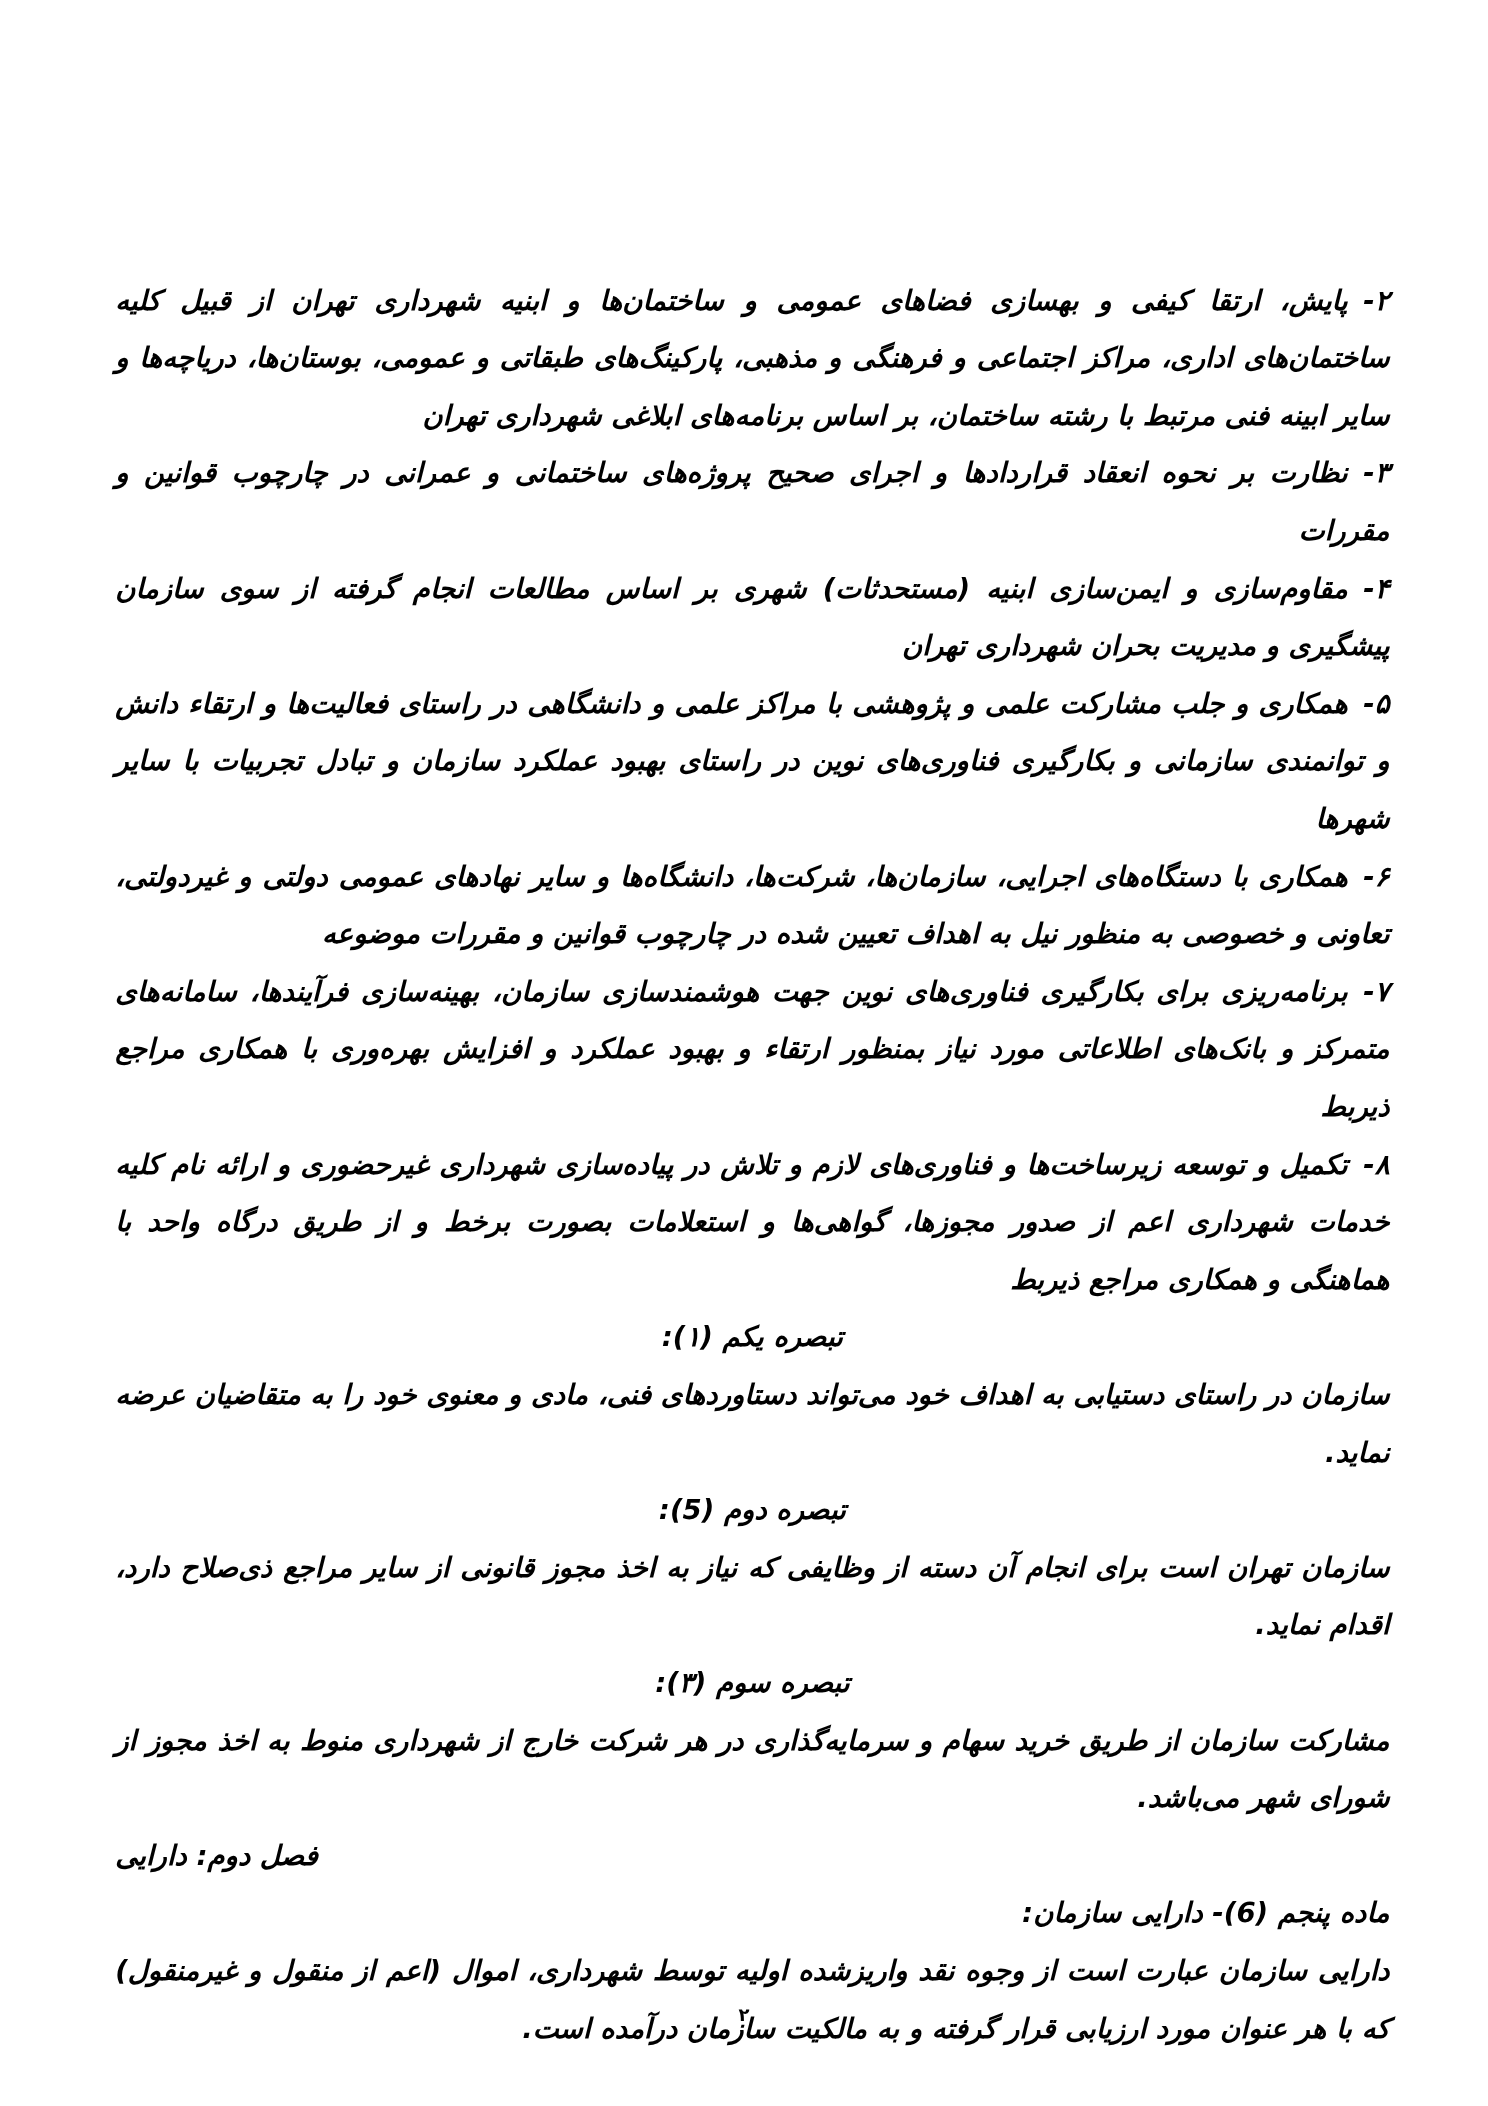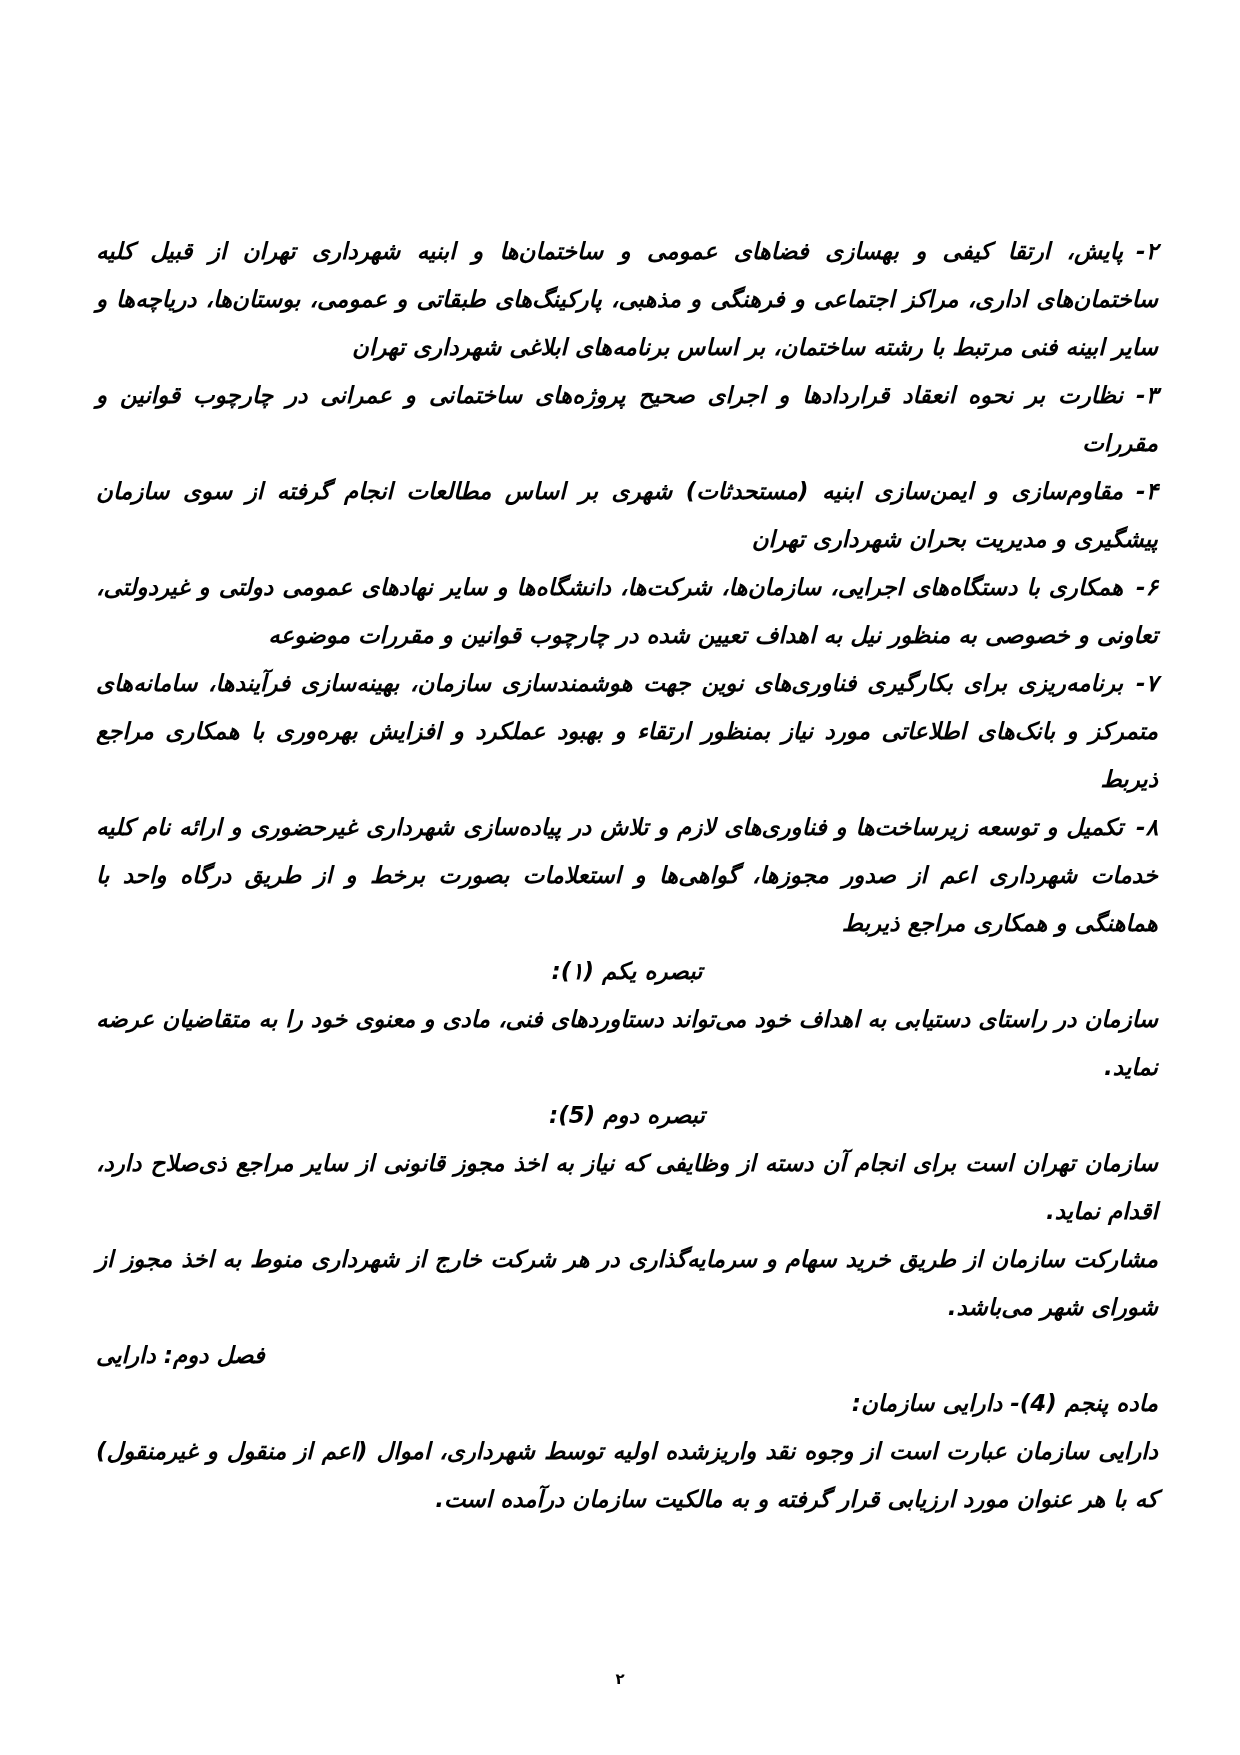--- a/index.html
+++ b/index.html
@@ -55,37 +55,39 @@
 <div class="page">
 
   <main class="content">
 
     <p class="item"><span class="num">۲-</span><span class="txt">پایش، ارتقا کیفی و بهسازی فضاهای عمومی و ساختمان‌ها و ابنیه شهرداری تهران از قبیل کلیه ساختمان‌های اداری، مراکز اجتماعی و فرهنگی و مذهبی، پارکینگ‌های طبقاتی و عمومی، بوستان‌ها، دریاچه‌ها و سایر ابینه فنی مرتبط با رشته ساختمان، بر اساس برنامه‌های ابلاغی شهرداری تهران</span></p>
 
     <p class="item"><span class="num">۳-</span><span class="txt">نظارت بر نحوه انعقاد قراردادها و اجرای صحیح پروژه‌های ساختمانی و عمرانی در چارچوب قوانین و مقررات</span></p>
 
     <p class="item"><span class="num">۴-</span><span class="txt">مقاوم‌سازی و ایمن‌سازی ابنیه (مستحدثات) شهری بر اساس مطالعات انجام گرفته از سوی سازمان پیشگیری و مدیریت بحران شهرداری تهران</span></p>
 
+    <p class="item"><span class="num">۵-</span><span class="txt">همکاری و جلب مشارکت علمی و پژوهشی با مراکز علمی و دانشگاهی در راستای فعالیت‌ها و ارتقاء دانش و توانمندی سازمانی و بکارگیری فناوری‌های نوین در راستای بهبود عملکرد سازمان و تبادل تجربیات با سایر شهرها</span></p>
 
     <p class="item"><span class="num">۶-</span><span class="txt">همکاری با دستگاه‌های اجرایی، سازمان‌ها، شرکت‌ها، دانشگاه‌ها و سایر نهادهای عمومی دولتی و غیردولتی، تعاونی و خصوصی به منظور نیل به اهداف تعیین شده در چارچوب قوانین و مقررات موضوعه</span></p>
 
     <p class="item"><span class="num">۷-</span><span class="txt">برنامه‌ریزی برای بکارگیری فناوری‌های نوین جهت هوشمندسازی سازمان، بهینه‌سازی فرآیندها، سامانه‌های متمرکز و بانک‌های اطلاعاتی مورد نیاز بمنظور ارتقاء و بهبود عملکرد و افزایش بهره‌وری با همکاری مراجع ذیربط</span></p>
 
     <p class="item"><span class="num">۸-</span><span class="txt">تکمیل و توسعه زیرساخت‌ها و فناوری‌های لازم و تلاش در پیاده‌سازی شهرداری غیرحضوری و ارائه نام کلیه خدمات شهرداری اعم از صدور مجوزها، گواهی‌ها و استعلامات بصورت برخط و از طریق درگاه واحد با هماهنگی و همکاری مراجع ذیربط</span></p>
 
     <h3 class="note-head">تبصره یکم (۱):</h3>
     <p class="body">سازمان در راستای دستیابی به اهداف خود می‌تواند دستاوردهای فنی، مادی و معنوی خود را به متقاضیان عرضه نماید.</p>
 
     <h3 class="note-head">تبصره دوم (5):</h3>
     <p class="body">سازمان تهران است برای انجام آن دسته از وظایفی که نیاز به اخذ مجوز قانونی از سایر مراجع ذی‌صلاح دارد، اقدام نماید.</p>
 
+    <h3 class="note-head">تبصره سوم (۳):</h3>
     <p class="body">مشارکت سازمان از طریق خرید سهام و سرمایه‌گذاری در هر شرکت خارج از شهرداری منوط به اخذ مجوز از شورای شهر می‌باشد.</p>
 
     <h2 class="chapter">فصل دوم: دارایی</h2>
 
-    <h3 class="article-head">ماده پنجم (4)- دارایی سازمان:</h3>
+    <h3 class="article-head">ماده پنجم (6)- دارایی سازمان:</h3>
     <p class="body">دارایی سازمان عبارت است از وجوه نقد واریزشده اولیه توسط شهرداری، اموال (اعم از منقول و غیرمنقول) که با هر عنوان مورد ارزیابی قرار گرفته و به مالکیت سازمان درآمده است.</p>
 
   </main>
 
   <footer class="page-number">۲</footer>
 
 </div>
 
 </body></html>

